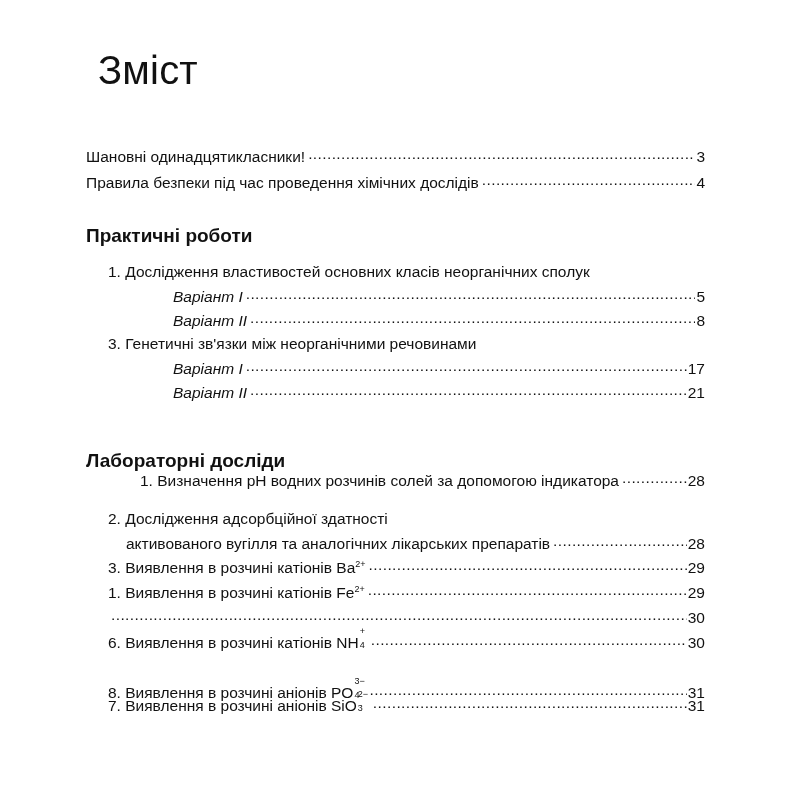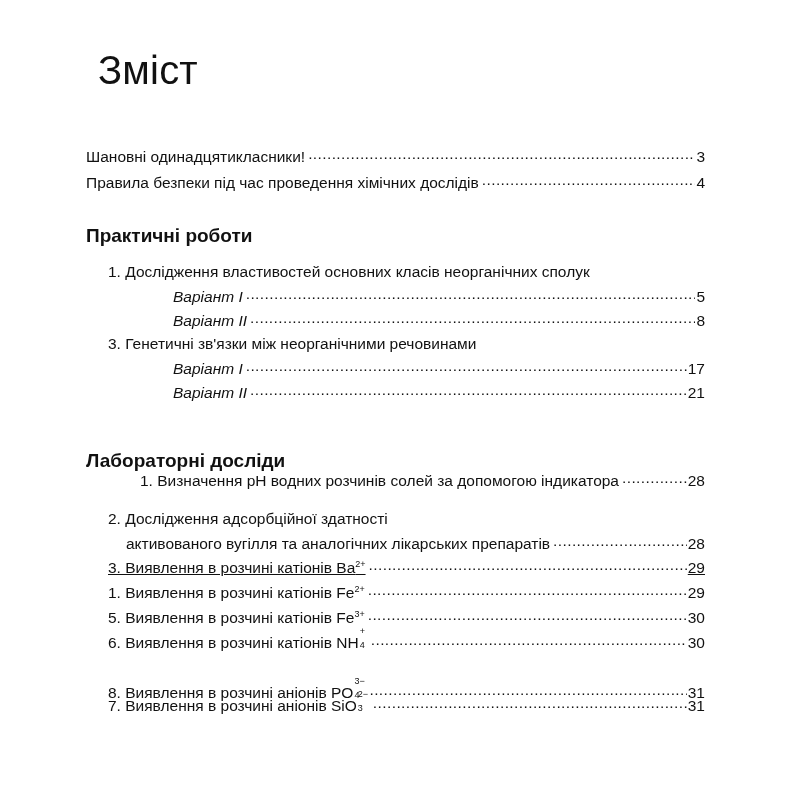--- a/index.html
+++ b/index.html
@@ -149,32 +149,31 @@
 
 <div class="toc-row no-leader" style="left:108px; top:509px;">
   <span class="label">2. Дослідження адсорбційної здатності</span>
 </div>
 <div class="toc-row" style="left:126px; top:533px;justify-content:flex-end;">
   <span class="label">активованого вугілля та аналогічних лікарських препаратів</span>
   <span class="leader"></span>
   <span class="page">28</span>
 </div>
 
-<div class="toc-row" style="left:108px; top:557px;text-decoration:underline;">
+<div class="toc-row" style="left:108px; top:557px;">
   <span class="label"><span>3. Виявлення в розчині катіонів Ba</span><sup>2+</sup></span>
   <span class="leader"></span>
   <span class="page">29</span>
 </div>
 <div class="toc-row" style="left:108px; top:582px;">
   <span class="label"><span>1. Виявлення в розчині катіонів Fe</span><sup>2+</sup></span>
   <span class="leader"></span>
   <span class="page">29</span>
 </div>
 <div class="toc-row" style="left:108px; top:607px;">
-  <span class="label"><span>5. Виявлення в розчині катіонів Fe</span><sup>3+</sup></span>
   <span class="leader"></span>
   <span class="page">30</span>
 </div>
 <div class="toc-row" style="left:108px; top:632px;text-align:right;">
   <span class="label"><span>6. Виявлення в розчині катіонів NH</span><span class="ionstack"><span class="sup">+</span><span class="sub">4</span></span></span>
   <span class="leader"></span>
   <span class="page">30</span>
 </div>
 <div class="toc-row" style="left:108px; top:695px;text-align:center;">
   <span class="label"><span>7. Виявлення в розчині аніонів SiO</span><span class="ionstack" style="width:13px;"><span class="sup">2−</span><span class="sub">3</span></span></span>

